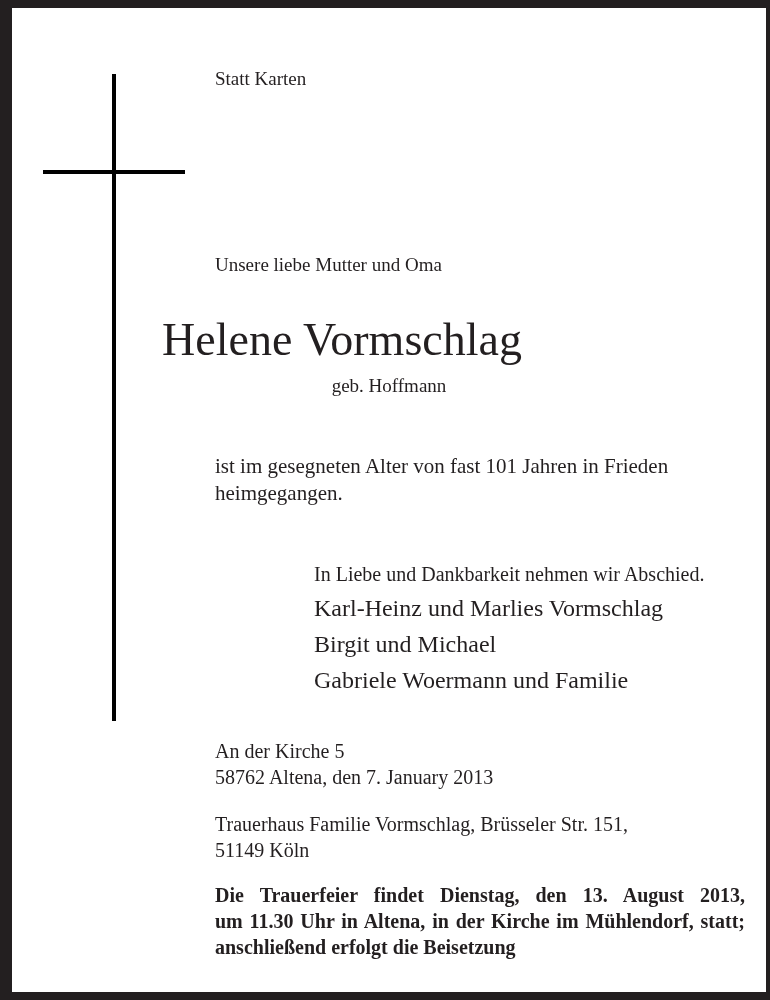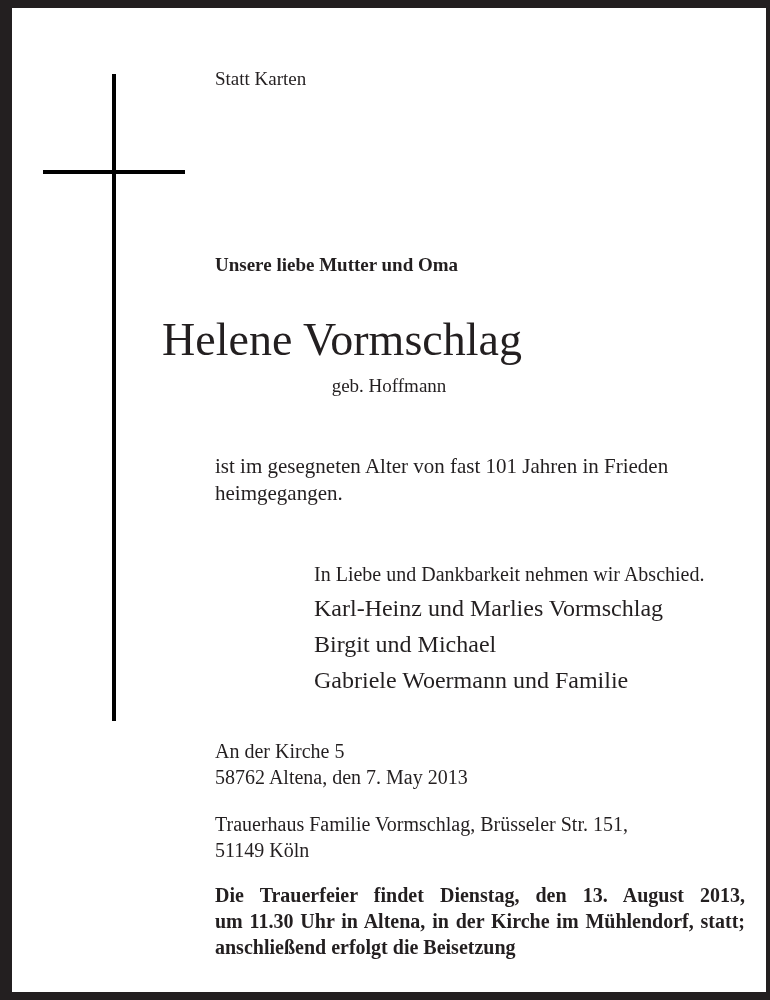--- a/index.html
+++ b/index.html
@@ -26,21 +26,21 @@
     .cross-h {
       position: absolute;
       left: 31px; top: 162px;
       width: 142px; height: 4px;
       background: #000;
     }
     .t { position: absolute; white-space: nowrap; }
     .f19 { font-size: 19px; line-height: 24px; }
     .statt { left: 203px; top: 59px; }
     .psalm { right: 12px; top: 104px; text-align: right; font-size: 18px; line-height: 23px; }
-    .intro { left: 203px; top: 245px; font-weight: bold; }
+    .intro { left: 203px; top: 245px; }
     .name { left: 0; width: 660px; top: 305px; text-align: center; font-size: 46px; line-height: 54px; }
     .born { left: 0; width: 754px; top: 366px; text-align: center; font-size: 19px; line-height: 24px; }
     .age { left: 203px; top: 445px; font-size: 21px; line-height: 27px; }
     .farewell { left: 302px; top: 553px; font-size: 20px; line-height: 26px; }
     .family { left: 302px; position: absolute; font-size: 24px; line-height: 36px; top: 582px; }
     .family div { white-space: nowrap; }
     .addr1 { left: 203px; top: 730px; font-size: 20px; line-height: 26px; }
     .addr2 { left: 203px; top: 803px; font-size: 20px; line-height: 26px; }
     .ceremony {
       position: absolute;
@@ -79,21 +79,21 @@
   <div class="t farewell">In Liebe und Dankbarkeit nehmen wir Abschied.</div>
 
   <div class="family">
     <div>Karl-Heinz und Marlies Vormschlag</div>
     <div>Birgit und Michael</div>
     <div>Gabriele Woermann und Familie</div>
   </div>
 
   <div class="t addr1">
     <div>An der Kirche 5</div>
-    <div>58762 Altena, den 7. May 2013</div>
+    <div>58762 Altena, den 7. January 2013</div>
   </div>
 
   <div class="t addr2">
     <div>Trauerhaus Familie Vormschlag, Brüsseler Str. 151,</div>
     <div>51149 Köln</div>
   </div>
 
   <div class="ceremony">
     <span class="line">Die Trauerfeier findet Dienstag, den 13. August 2013,</span>
     <span class="line">um 11.30 Uhr in Altena, in der Kirche im Mühlendorf, statt;</span>

